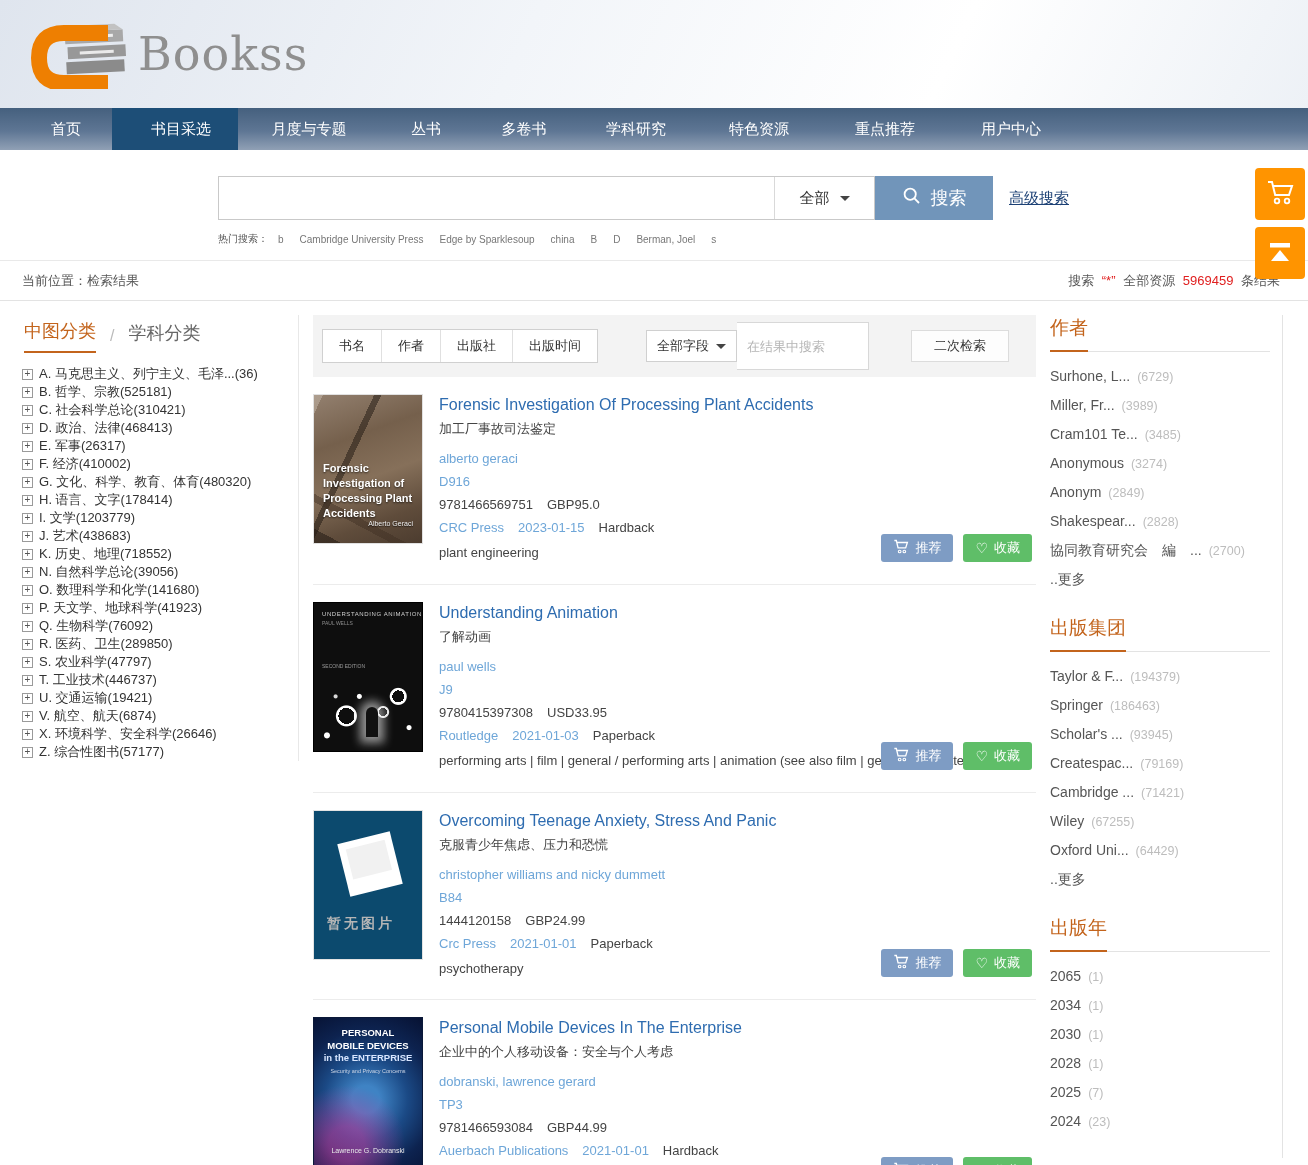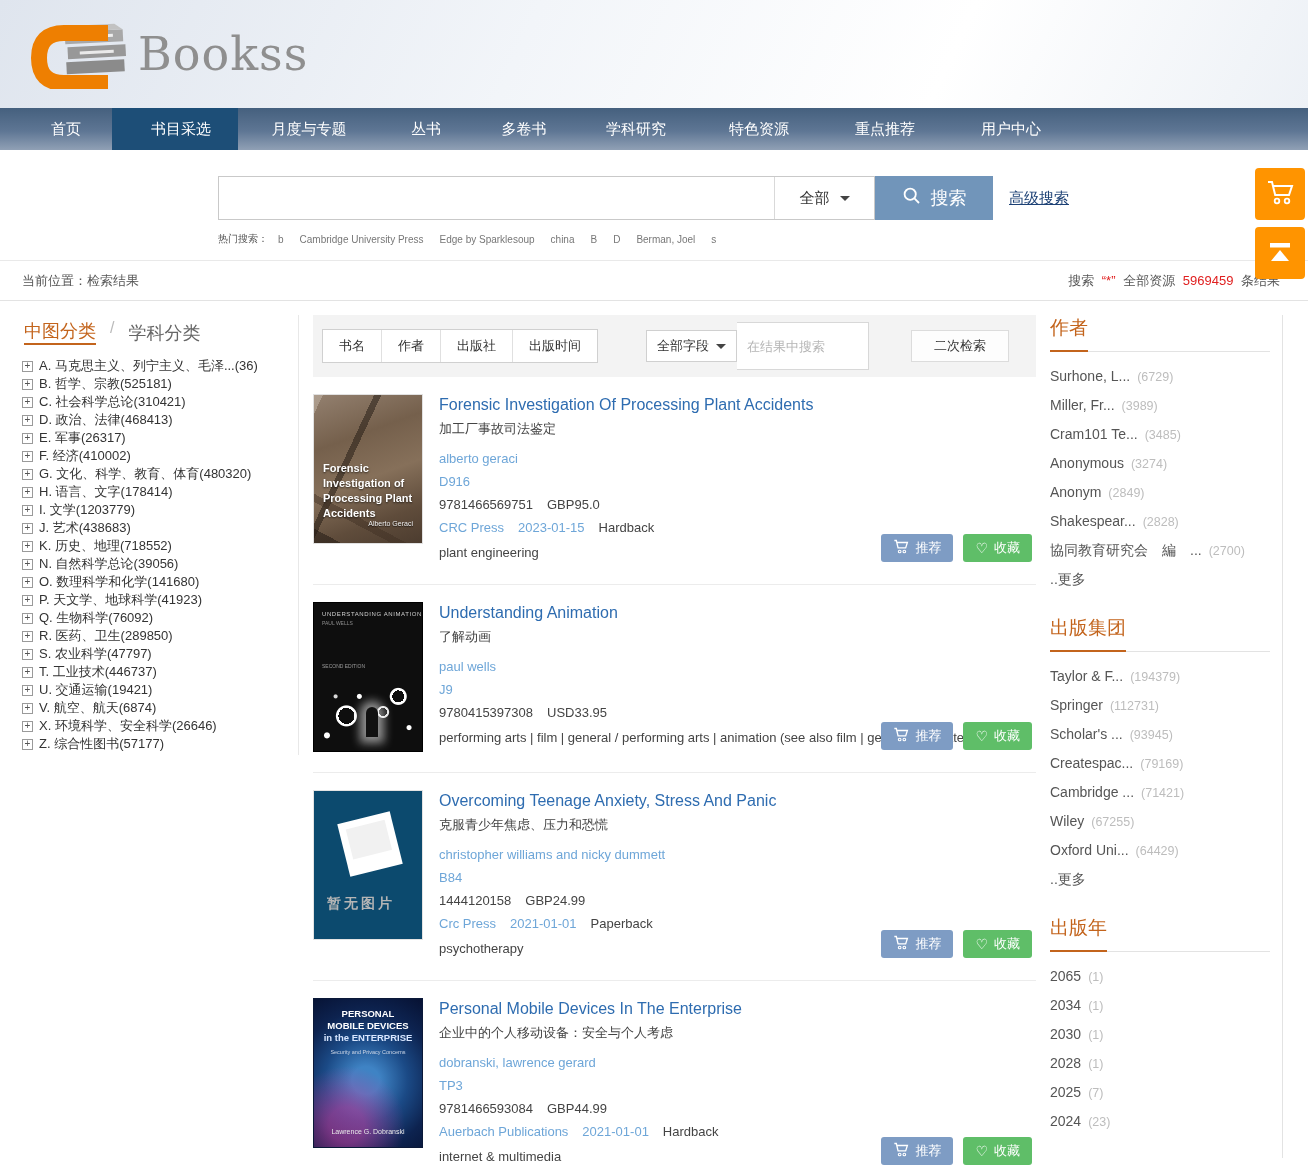--- a/index.html
+++ b/index.html
@@ -72,21 +72,21 @@
   .red { color: #e02020; }
 
   
   .main { display: flex; padding: 14px 25px 0 22px; align-items: flex-start; }
   .left-col { width: 277px; border-right: 1px solid #e8e8e8; padding-right: 10px; min-height: 440px; }
   .center-col { flex: 1; margin: 0 14px 0 14px; }
   .right-col { width: 233px; border-right: 1px solid #e3e3e3; padding-right: 12px; }
 
   
   .cat-tabs { display: flex; align-items: flex-end; font-size: 18px; margin: 4px 0 12px 2px; }
-  .cat-tab { cursor: pointer; color: #666; }
+  .cat-tab { padding-bottom: 8px; cursor: pointer; color: #666; }
   .cat-tab.active { color: #c3641c; border-bottom: 2px solid #c3641c; }
   .cat-sep { color: #bbb; margin: 0 14px 8px; font-size: 16px; }
   .cat-list { list-style: none; }
   .cat-item { display: flex; align-items: center; font-size: 13px; color: #333; line-height: 18px; cursor: pointer; white-space: nowrap; }
   .plus-box {
     width: 11px; height: 11px; border: 1px solid #9a9a9a; background: #fff; color: #555;
     font-size: 10px; line-height: 8px; text-align: center; display: inline-block;
     margin-right: 6px; flex: none; cursor: pointer;
   }
 
@@ -418,20 +418,21 @@
             <div class="anim-ed">Second Edition</div>
             <div class="anim-deco"></div>
             <div class="anim-fig"></div>
           </div>
           <div class="book-info">
             <a class="book-title">Understanding Animation</a>
             <div class="book-sub">了解动画</div>
             <a class="book-author">paul wells</a>
             <a class="book-clc">J9</a>
             <div class="book-meta"><span>9780415397308</span><span class="m-gap"></span><span>USD33.95</span></div>
+            <div class="book-meta"><a class="m-link">Routledge</a><span class="m-gap"></span><span class="m-link">2021-01-03</span><span class="m-gap"></span><span>Paperback</span></div>
             <div class="book-subjects">performing arts | film | general / performing arts | animation (see also film | genres / animated)</div>
           </div>
           <div class="book-actions">
             <button class="act-btn btn-rec">
               <span><svg width="16" height="15" viewBox="0 0 24 22">
                   <path d="M2 2 h3 l2.6 11 H19 l2.6-8 H6.4" fill="none" stroke="#fff" stroke-width="2"></path>
                   <circle cx="10" cy="18.5" r="2" fill="none" stroke="#fff" stroke-width="1.6"></circle>
                   <circle cx="17" cy="18.5" r="2" fill="none" stroke="#fff" stroke-width="1.6"></circle>
                 </svg></span>
               <span>推荐</span>
@@ -513,21 +514,21 @@
           <li class="facet-item"><span>Surhone, L...</span><span class="facet-count">(6729)</span></li>
           <li class="facet-item"><span>Miller, Fr...</span><span class="facet-count">(3989)</span></li>
           <li class="facet-item"><span>Cram101 Te...</span><span class="facet-count">(3485)</span></li>
           <li class="facet-item"><span>Anonymous</span><span class="facet-count">(3274)</span></li>
           <li class="facet-item"><span>Anonym</span><span class="facet-count">(2849)</span></li>
           <li class="facet-item"><span>Shakespear...</span><span class="facet-count">(2828)</span></li>
           <li class="facet-item"><span>協同教育研究会　編　...</span><span class="facet-count">(2700)</span></li>
         </ul><a class="facet-more">..更多</a></section>
       <section class="facet-section"><div class="facet-head"><span class="facet-title">出版集团</span></div><ul class="facet-list">
           <li class="facet-item"><span>Taylor &amp; F...</span><span class="facet-count">(194379)</span></li>
-          <li class="facet-item"><span>Springer</span><span class="facet-count">(112731)</span></li>
+          <li class="facet-item"><span>Springer</span><span class="facet-count">(186463)</span></li>
           <li class="facet-item"><span>Scholar's ...</span><span class="facet-count">(93945)</span></li>
           <li class="facet-item"><span>Createspac...</span><span class="facet-count">(79169)</span></li>
           <li class="facet-item"><span>Cambridge ...</span><span class="facet-count">(71421)</span></li>
           <li class="facet-item"><span>Wiley</span><span class="facet-count">(67255)</span></li>
           <li class="facet-item"><span>Oxford Uni...</span><span class="facet-count">(64429)</span></li>
         </ul><a class="facet-more">..更多</a></section>
       <section class="facet-section">
         <div class="facet-head"><span class="facet-title">出版年</span></div>
         <ul class="facet-list">
           <li class="facet-item"><span>2065</span><span class="facet-count">(1)</span></li>

